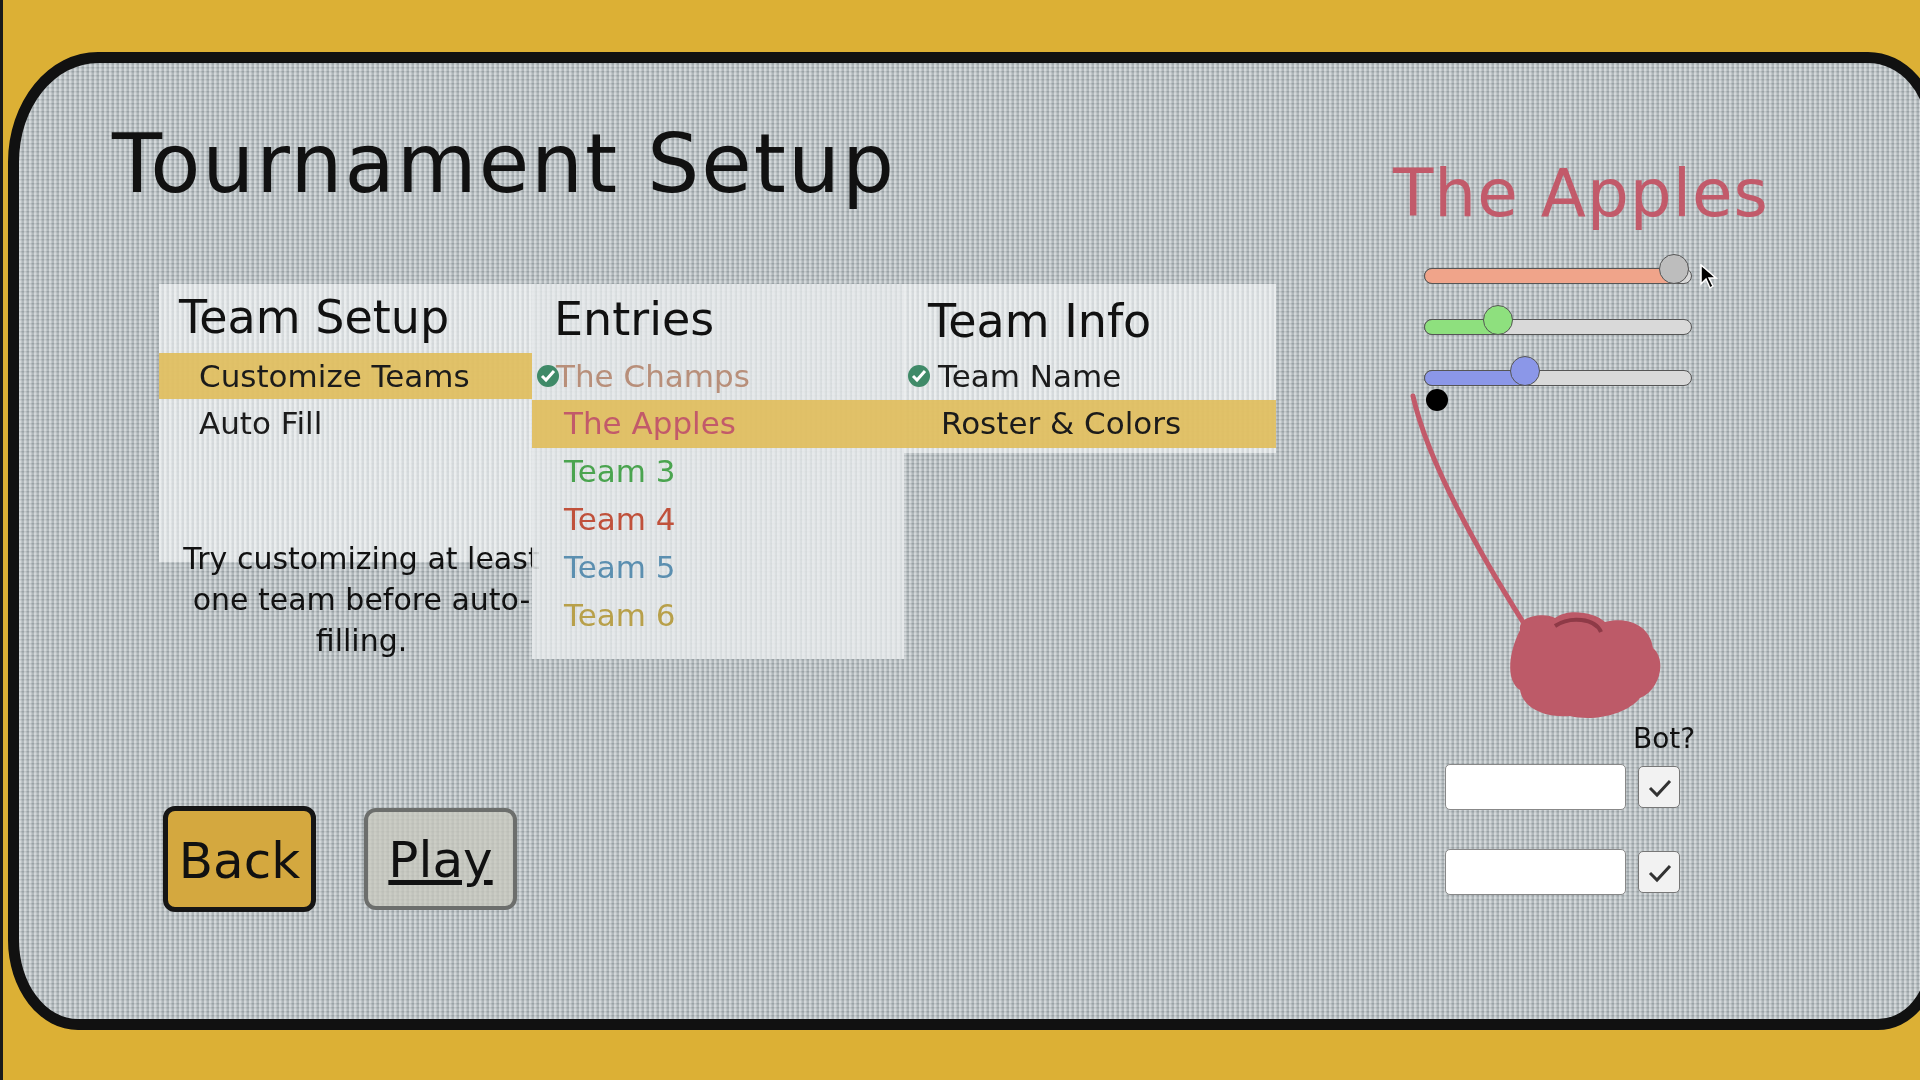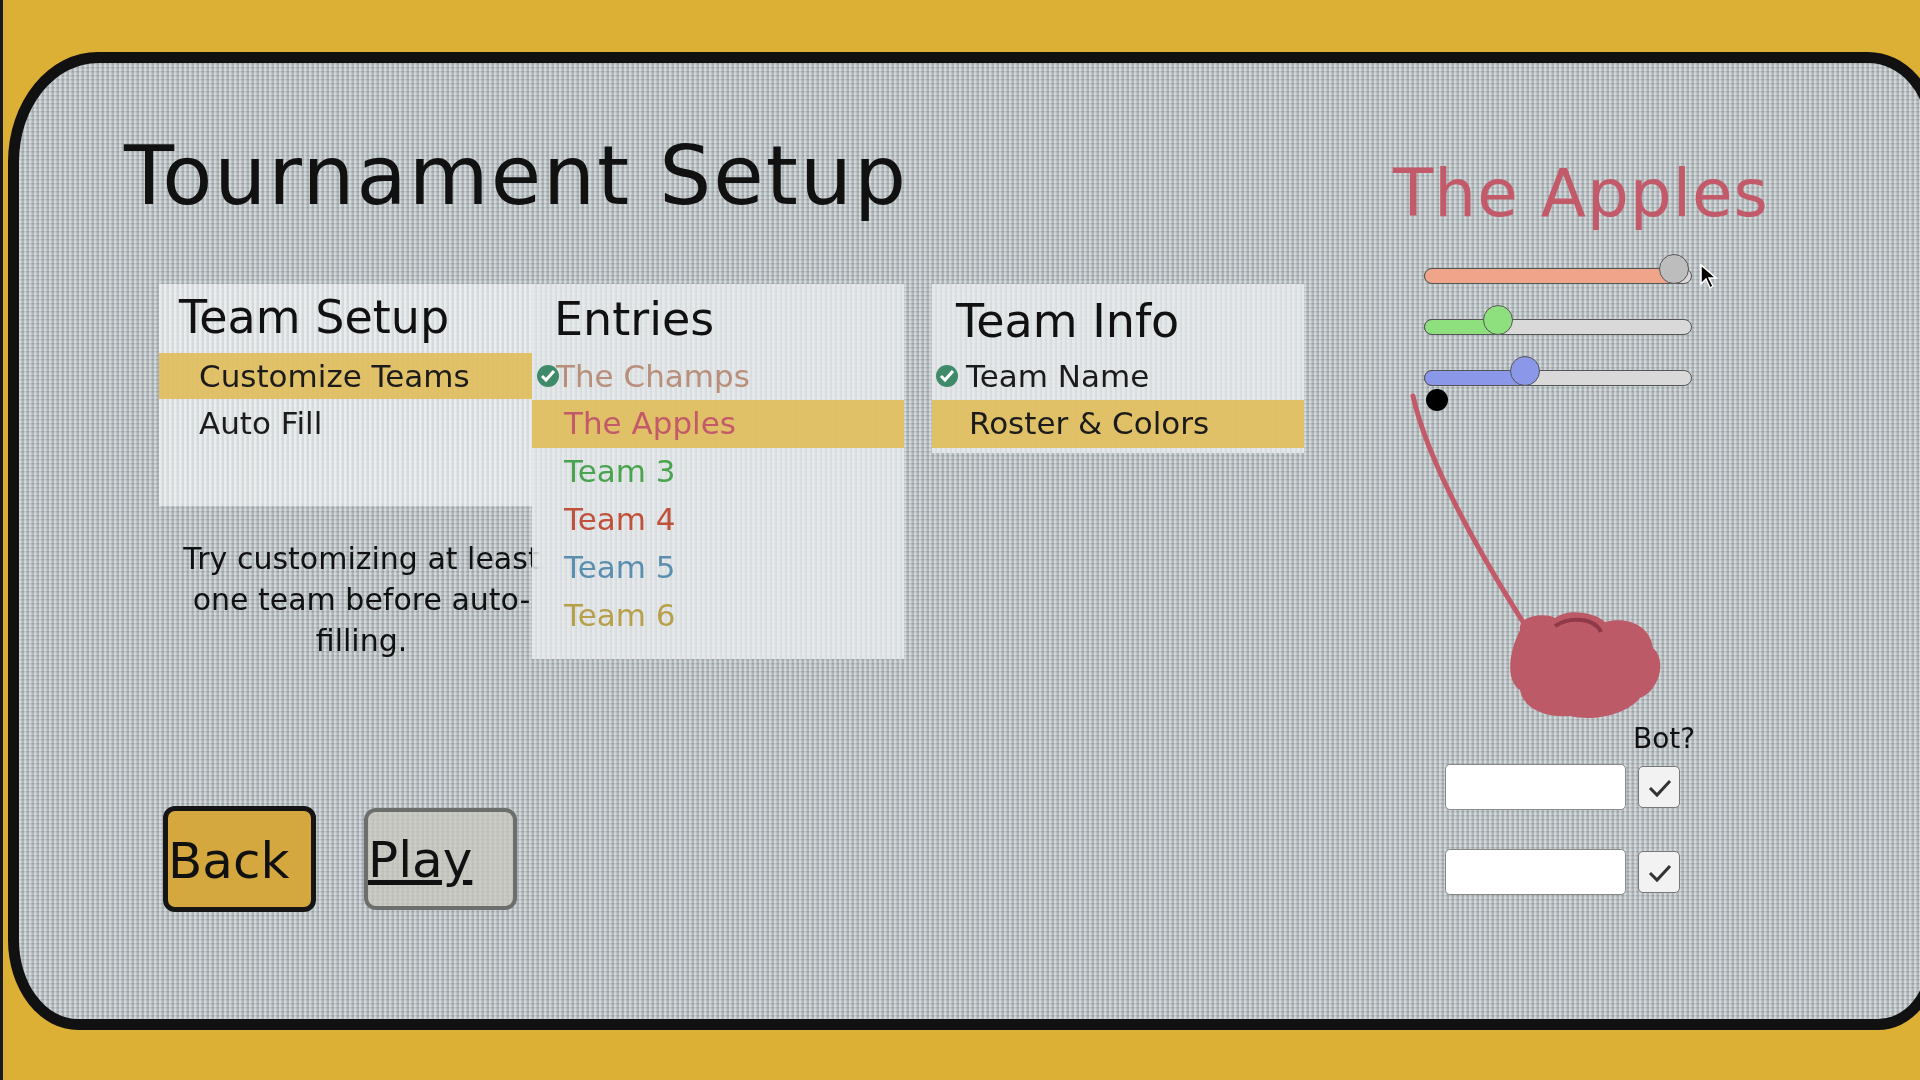--- a/index.html
+++ b/index.html
@@ -39,21 +39,21 @@
   .check-icon {
     position: absolute; left: 5px; top: 12px; width: 22px; height: 22px; border-radius: 50%;
     background: #3f8a68;
   }
   .check-icon svg { position: absolute; left: 3px; top: 4px; }
   .hint {
     position: absolute; left: 160px; top: 538px; width: 403px;
     font-size: 30px; line-height: 41px; text-align: center; color: #111;
   }
   .btn {
-    position: absolute; box-sizing: border-box; font-size: 50px; text-align: left;
+    position: absolute; box-sizing: border-box; font-size: 50px; text-align: center;
     color: #111; border-radius: 12px; cursor: pointer;
   }
   .btn-back { left: 163px; top: 806px; width: 153px; height: 106px; line-height: 100px; background: #d4a83f; border: 5px solid #151515; }
   .btn-play { left: 364px; top: 808px; width: 153px; height: 102px; line-height: 96px; background: rgba(200,200,190,0.75); border: 4px solid #6c6e6c; text-decoration: underline; }
   .team-title {
     position: absolute; left: 1393px; top: 155px; font-size: 66px; color: #c25a6a; letter-spacing: 1px;
   }
   .slider { position: absolute; left: 1424px; width: 266px; height: 16px; cursor: pointer; }
   .slider .track { position: absolute; left: 0; top: 0; width: 100%; height: 14px; background: #d9d9d9; border: 1px solid #555; border-radius: 8px; }
   .slider .fill { position: absolute; left: 0; top: 0; height: 14px; border: 1px solid #555; border-radius: 8px; }
@@ -70,23 +70,23 @@
   }
   .bot-checkbox svg { position: absolute; left: 9px; top: 11px; }
   .cursor { position: absolute; left: 1700px; top: 264px; }
 </style>
 </head>
 <body>
 
 <div class="left-strip"></div>
 <div class="canvas-frame"></div>
 
-<h1 class="page-title" style="margin:16px">Tournament Setup</h1>
+<h1 class="page-title" style="margin:4px">Tournament Setup</h1>
 
-<div class="panel" style="left:159px; top:284px; width:373px; height:222px;">
+<div class="panel" style="left:159px; top:284px; width:373px; height:278px;">
   <div class="panel-heading" style="top:6px;">Team Setup</div>
   <div class="row selected" style="top:69px;"><span>Customize Teams</span></div>
   <div class="row" style="top:116px; height:48px;"><span>Auto Fill</span></div>
 </div>
 
 <div class="hint">Try customizing at least one team before auto-filling.</div>
 
 <div class="panel" style="left:532px; top:284px; width:372px; height:375px;">
   <div class="panel-heading" style="top:8px; left:22px;">Entries</div>
   <div class="row" style="top:69px; padding-left:24px;">
@@ -97,21 +97,21 @@
       </span>
     <span style="color:#b88f7a">The Champs</span>
   </div>
   <div class="row selected" style="top:116px; height:48px; padding-left:32px;"><span style="color:#c25a6a">The Apples</span></div>
   <div class="row" style="top:164px; height:48px; padding-left:32px;"><span style="color:#4aa44f">Team 3</span></div>
   <div class="row" style="top:212px; height:48px; padding-left:32px;"><span style="color:#c0513b">Team 4</span></div>
   <div class="row" style="top:260px; height:48px; padding-left:32px;"><span style="color:#5b8fb0">Team 5</span></div>
   <div class="row" style="top:308px; height:48px; padding-left:32px;"><span style="color:#b8a04a">Team 6</span></div>
 </div>
 
-<div class="panel" style="left:932px; top:284px; width:372px; height:169px;">
+<div class="panel" style="left:904px; top:284px; width:372px; height:169px;">
   <div class="panel-heading" style="top:10px; left:24px;">Team Info</div>
   <div class="row" style="top:69px; padding-left:34px;">
     <span class="check-icon" style="left:4px;">
         <svg width="16" height="14" viewBox="0 0 16 14">
           <path d="M2 7 L6 11 L14 2" stroke="#fff" stroke-width="3" fill="none"></path>
         </svg>
       </span>
     <span>Team Name</span>
   </div>
   <div class="row selected" style="top:116px; height:48px; padding-left:37px;"><span>Roster &amp; Colors</span></div>

